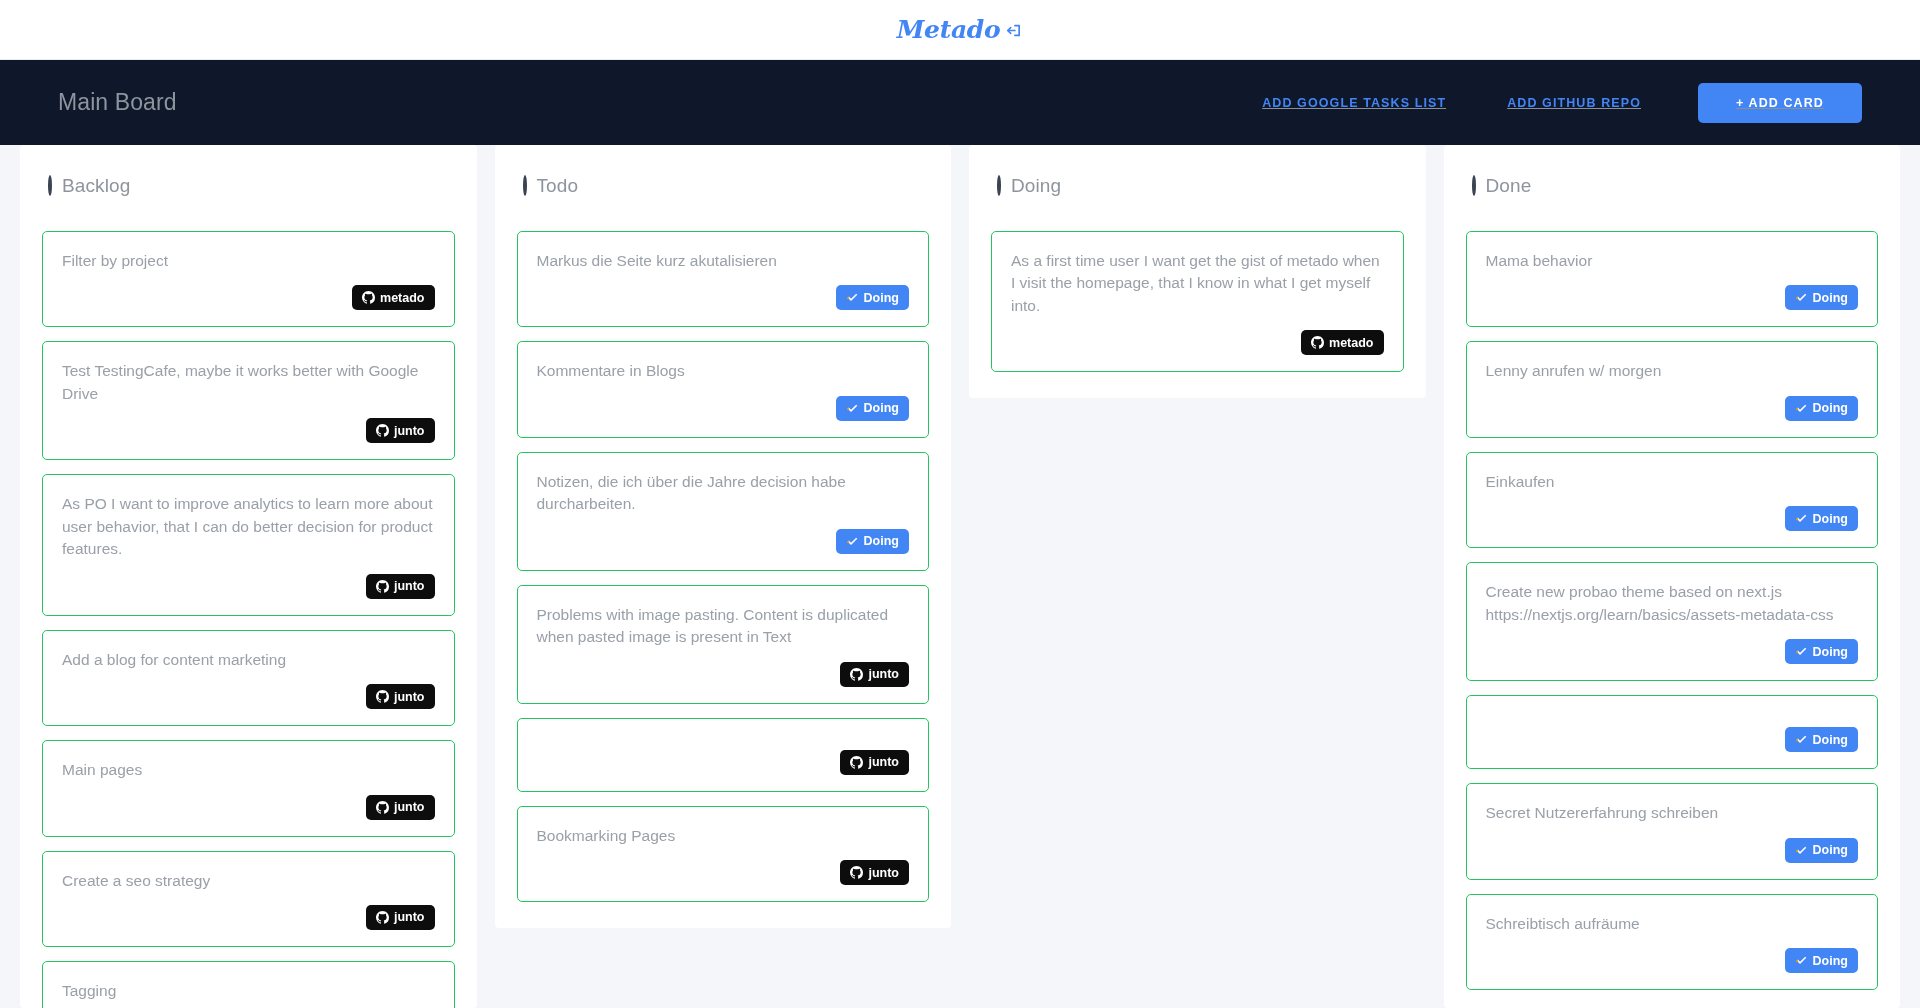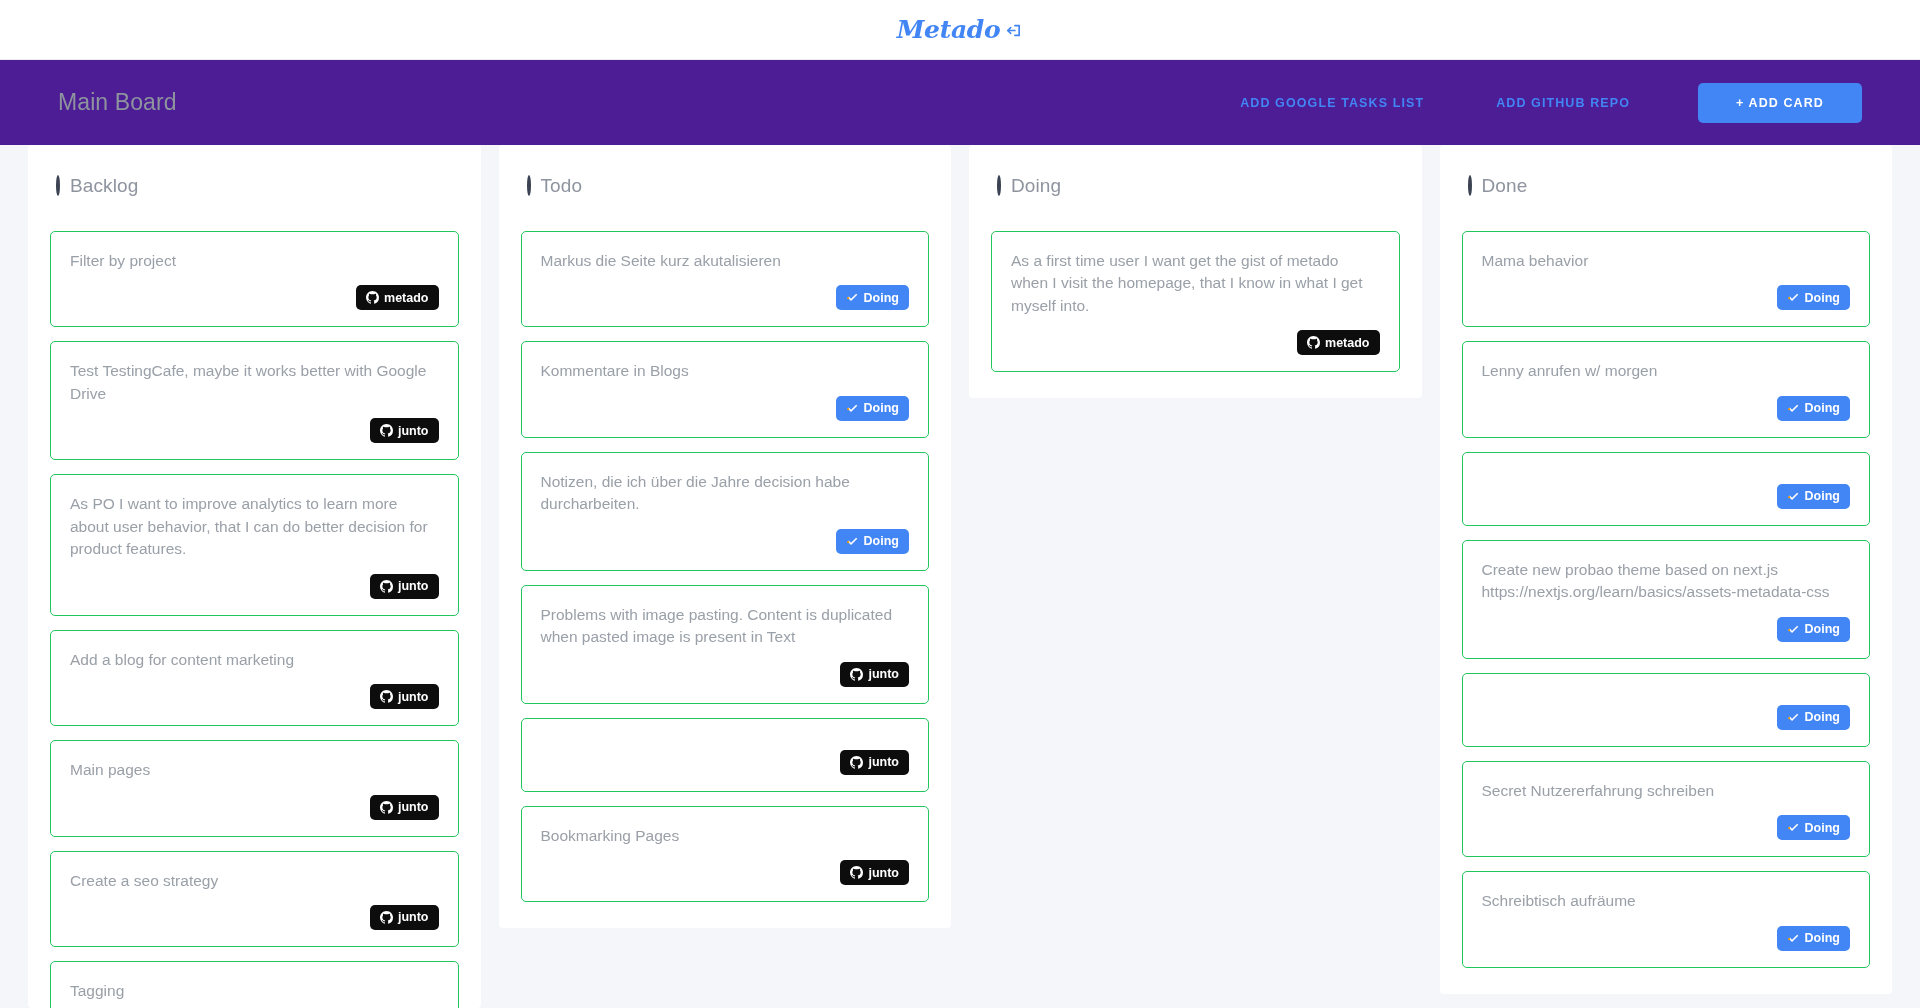--- a/index.html
+++ b/index.html
@@ -48,32 +48,33 @@
     top: 1px;
   }
 
   
   .board-header {
     height: 85px;
     padding: 0 58px;
     display: flex;
     align-items: center;
     justify-content: space-between;
-    background: #4c1d95;
+    background: #0f172a;
   }
   .board-title {
     font-size: 23px;
     font-weight: 400;
     color: #8e949e;
     letter-spacing: 0.1px;
   }
   .header-actions {
     display: flex;
     align-items: center;
-    gap: 16px;
+    gap: 5px;
+    text-decoration: underline;
   }
   .link-btn {
     background: none;
     border: none;
     color: #4285f4;
     font-family: "Liberation Sans", sans-serif;
     font-size: 12.5px;
     font-weight: 700;
     letter-spacing: 1.1px;
     text-transform: uppercase;
@@ -94,21 +95,21 @@
     cursor: pointer;
     padding: 13px 38px;
     margin-left: 24px;
     white-space: nowrap;
   }
 
   
   .board {
     display: flex;
     gap: 18px;
-    padding: 0 28px;
+    padding: 0 20px;
     align-items: flex-start;
     height: 863px;
     overflow: hidden;
   }
   .column {
     flex: 1 1 0;
     min-width: 0;
     background: #ffffff;
     border-radius: 4px;
     padding: 30px 22px 26px 22px;
@@ -429,20 +430,21 @@
                 <svg width="13" height="13" viewBox="0 0 24 24" aria-hidden="true">
                   <path d="M3.2 12.4l2.1-2.1 4.0 4.0 9.4-9.4 2.1 2.1-11.5 11.5z" fill="#ffffff"></path>
                   <circle cx="4.0" cy="13.2" r="2.0" fill="#f29900"></circle>
                 </svg>
               </span>
               <span>Doing</span>
             </span>
           </div>
         </article>
         <article class="card">
+          <div class="card-text">Einkaufen</div>
           <div class="card-footer">
             <span class="badge gtask">
               <span>
                 <svg width="13" height="13" viewBox="0 0 24 24" aria-hidden="true">
                   <path d="M3.2 12.4l2.1-2.1 4.0 4.0 9.4-9.4 2.1 2.1-11.5 11.5z" fill="#ffffff"></path>
                   <circle cx="4.0" cy="13.2" r="2.0" fill="#f29900"></circle>
                 </svg>
               </span>
               <span>Doing</span>
             </span>

